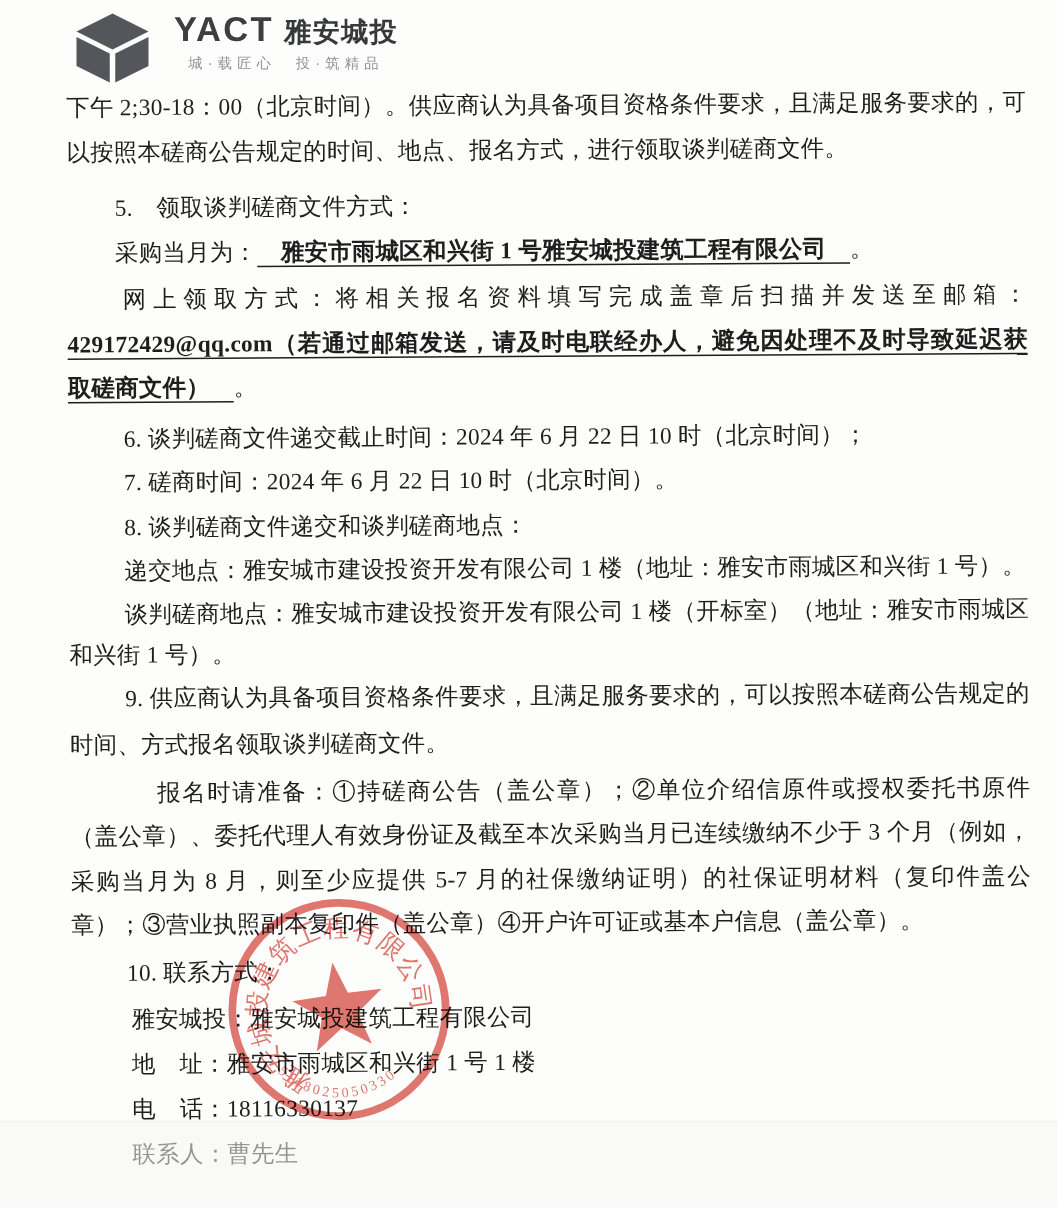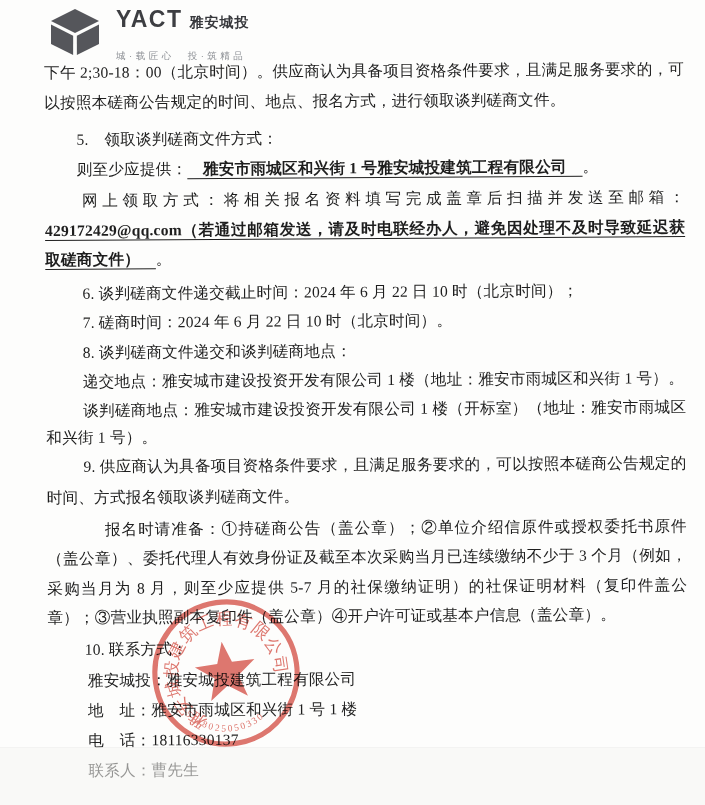--- a/index.html
+++ b/index.html
@@ -6,29 +6,29 @@
   body{
     width:705px;height:805px;position:relative;overflow:hidden;
     background:#fdfdfc;
     font-family:"Liberation Serif","DejaVu Serif",serif;
     color:#1e1e1e;
     -webkit-font-smoothing:antialiased;
   }
   .page{position:absolute;inset:0;}
 
   
-  .logo{position:absolute;left:48px;top:6px;display:flex;align-items:flex-start;gap:14px;}
+  .logo{position:absolute;left:48px;top:6px;display:flex;align-items:flex-start;gap:14px;text-align:center;}
   .logo .cube{width:54px;height:48px;margin-top:2px;}
   .logo-text{display:flex;flex-direction:column;}
   .brand{display:flex;align-items:baseline;gap:7px;
          font-family:"Liberation Sans","DejaVu Sans",sans-serif;
          font-weight:800;color:#3d3e42;}
   .brand .en{font-size:23px;letter-spacing:1.5px;}
-  .brand .cn{font-size:14px;letter-spacing:1px;color:#37383c;}
-  .tagline{margin-top:17px;font-size:9.5px;letter-spacing:3.5px;color:#8d9095;
+  .brand .cn{font-size:18px;letter-spacing:1px;color:#37383c;}
+  .tagline{margin-top:3px;font-size:9.5px;letter-spacing:3.5px;color:#8d9095;
            font-family:"Liberation Sans","DejaVu Sans",sans-serif;}
 
   
   .content{
     position:absolute;left:44px;top:58px;width:640px;
     font-size:15.6px;line-height:29.5px;text-align:justify;
     transform:rotate(-0.35deg);transform-origin:0 0;
     letter-spacing:0.2px;
   }
   .para{margin:0;}
@@ -79,21 +79,21 @@
       <div class="tagline">城·载匠心　投·筑精品</div>
     </div>
   </header>
 
   <main class="content">
 
     <p class="para">下午 2;30-18：00（北京时间）。供应商认为具备项目资格条件要求，且满足服务要求的，可以按照本磋商公告规定的时间、地点、报名方式，进行领取谈判磋商文件。</p>
 
     <p class="para i2 mt-l">5.　领取谈判磋商文件方式：</p>
 
-    <p class="para i2"><span>则至少应提供：</span><span class="u b">　雅安市雨城区和兴街 1 号雅安城投建筑工程有限公司　</span><span>。</span></p>
+    <p class="para i2"><span>采购当月为：</span><span class="u b">　雅安市雨城区和兴街 1 号雅安城投建筑工程有限公司　</span><span>。</span></p>
 
     <p class="para i3 mt-s"><span>网上领取方式：将相关报名资料填写完成盖章后扫描并发送至邮箱：</span><span class="u b">429172429@qq.com（若通过邮箱发送，请及时电联经办人，避免因处理不及时导致延迟获取磋商文件）　</span><span>。</span></p>
 
     <p class="para i3 mt-m">6. 谈判磋商文件递交截止时间：2024 年 6 月 22 日 10 时（北京时间）；</p>
 
     <p class="para i3">7. 磋商时间：2024 年 6 月 22 日 10 时（北京时间）。</p>
 
     <p class="para i3">8. 谈判磋商文件递交和谈判磋商地点：</p>
 
     <p class="para i3">递交地点：雅安城市建设投资开发有限公司 1 楼（地址：雅安市雨城区和兴街 1 号）。</p>

